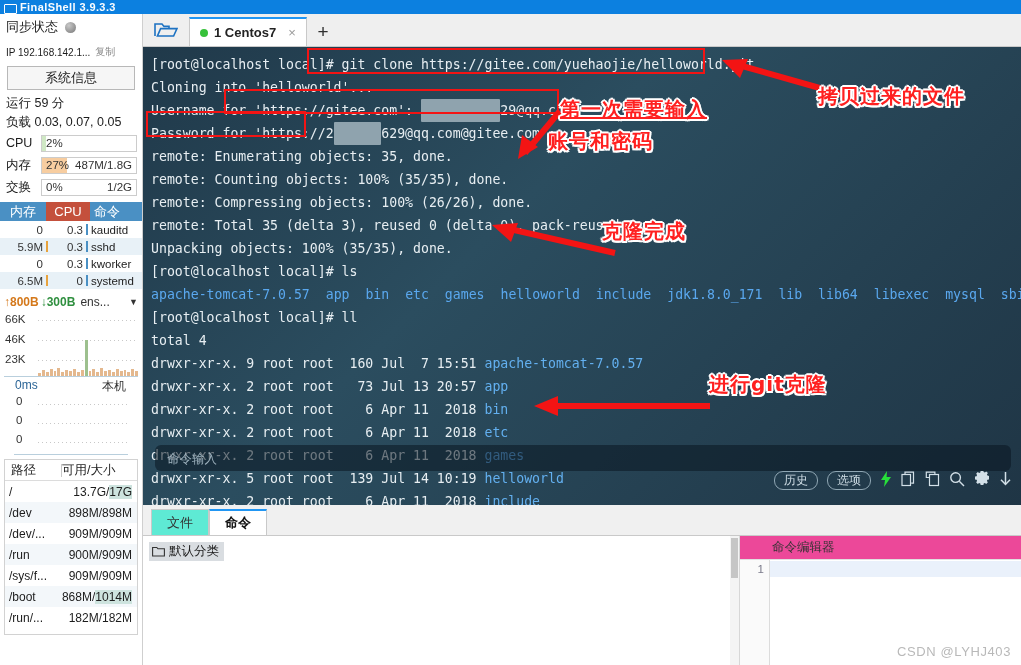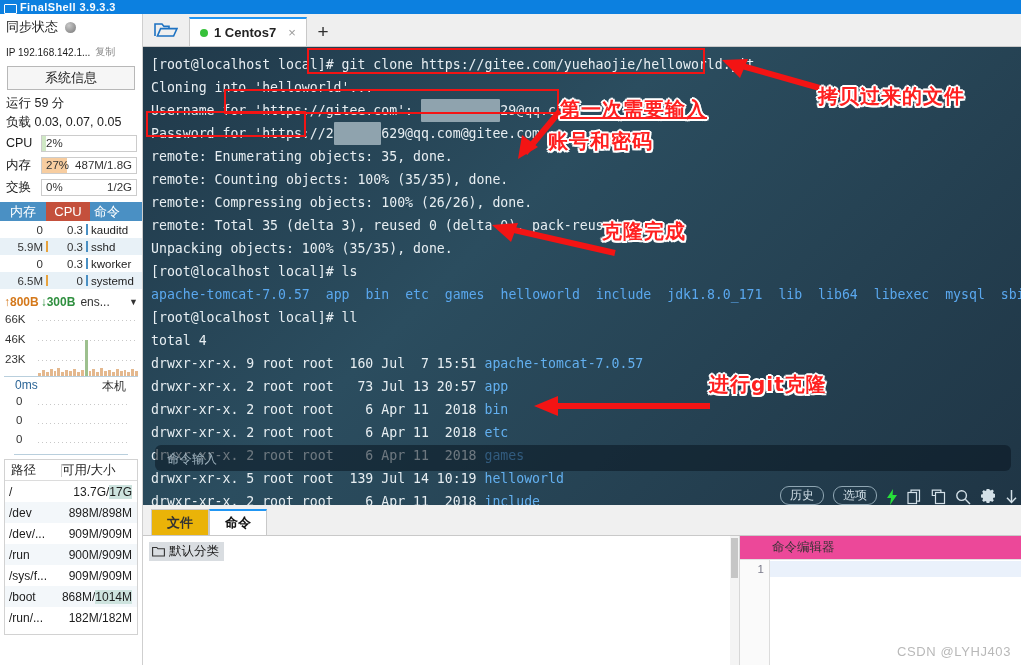--- a/index.html
+++ b/index.html
@@ -143,35 +143,35 @@
   .term .lblue { color: #63b0f0; }
   .term .redact { display: inline-block; background: #8fa3ae; color: transparent; border-radius: 1px; }
   .term-input {
     position: absolute; left: 12px; right: 10px; bottom: 34px; height: 26px;
     background: rgba(10,22,32,.55); border-radius: 6px;
     display: flex; align-items: flex-end; padding-left: 12px;
     color: #9fb3bf; font-family: "Liberation Sans", sans-serif; font-size: 12.5px;
   }
   .term-bottom {
     position: absolute; left: 0; right: 0; bottom: 0; height: 34px;
-    display: flex; align-items: flex-end; justify-content: flex-end; gap: 9px; padding-right: 3px;
+    display: flex; align-items: flex-start; justify-content: flex-end; gap: 9px; padding-right: 9px;
   }
   .pill {
     height: 19px; padding: 0 9px; border: 1px solid #8fa6b3; border-radius: 9px;
     color: #cfdde5; font-size: 12px; display: flex; align-items: center;
     font-family: "Liberation Sans", sans-serif; cursor: pointer;
   }
   .tb-ic { color: #d3e0e8; cursor: pointer; display: flex; align-items: center; }
 
   
   .lowtabs { height: 30px; background: #f0f0f0; display: flex; align-items: flex-end; padding-left: 8px; }
   .ltab {
-    height: 26px; min-width: 58px; background: #eab308; border: 1px solid #c9c9c9;
+    height: 26px; min-width: 58px; background: #5eead4; border: 1px solid #c9c9c9;
     border-bottom: none; display: flex; align-items: center; justify-content: center;
-    font-size: 13px; color: #333; cursor: pointer; font-weight: bold;
+    font-size: 13px; color: #333; cursor: pointer;
   }
   .ltab.active { background: #ffffff; border-top: 2px solid #2196f3; font-weight: bold; color: #111; }
 
   .lowbody { position: relative; height: 130px; background: #ffffff; border-top: 1px solid #c9c9c9; display: flex; }
   .cmdlist { width: 597px; border-right: 1px solid #d7d7d7; position: relative; }
   .cat {
     display: inline-flex; align-items: center; gap: 4px; margin: 6px 0 0 6px;
     background: #d9dde1; padding: 1px 5px 1px 3px; font-size: 12.5px; color: #1c1c1c; cursor: pointer;
   }
   .vscroll { position: absolute; right: 0; top: 0; width: 9px; bottom: 0; background: #f4f4f4; }

